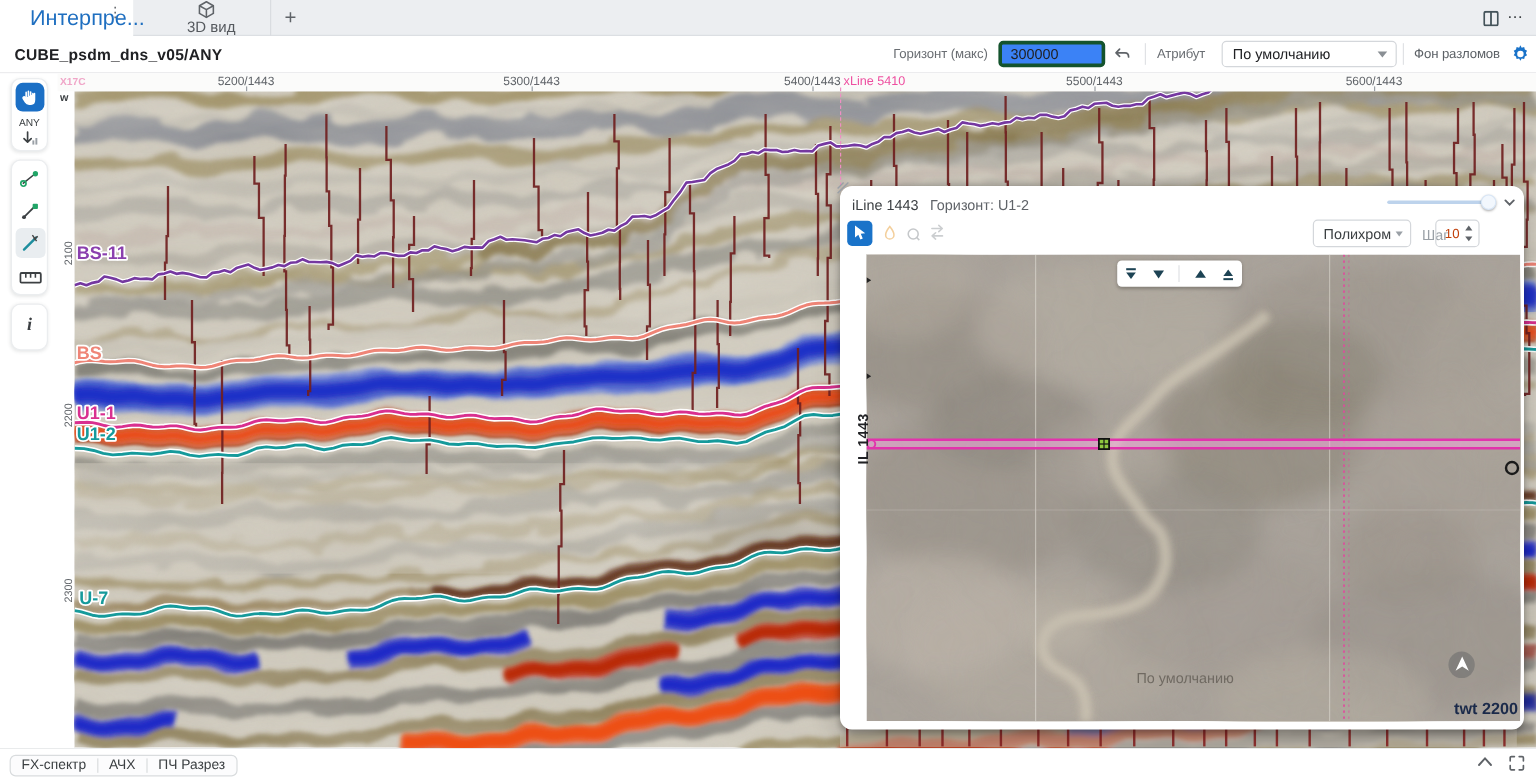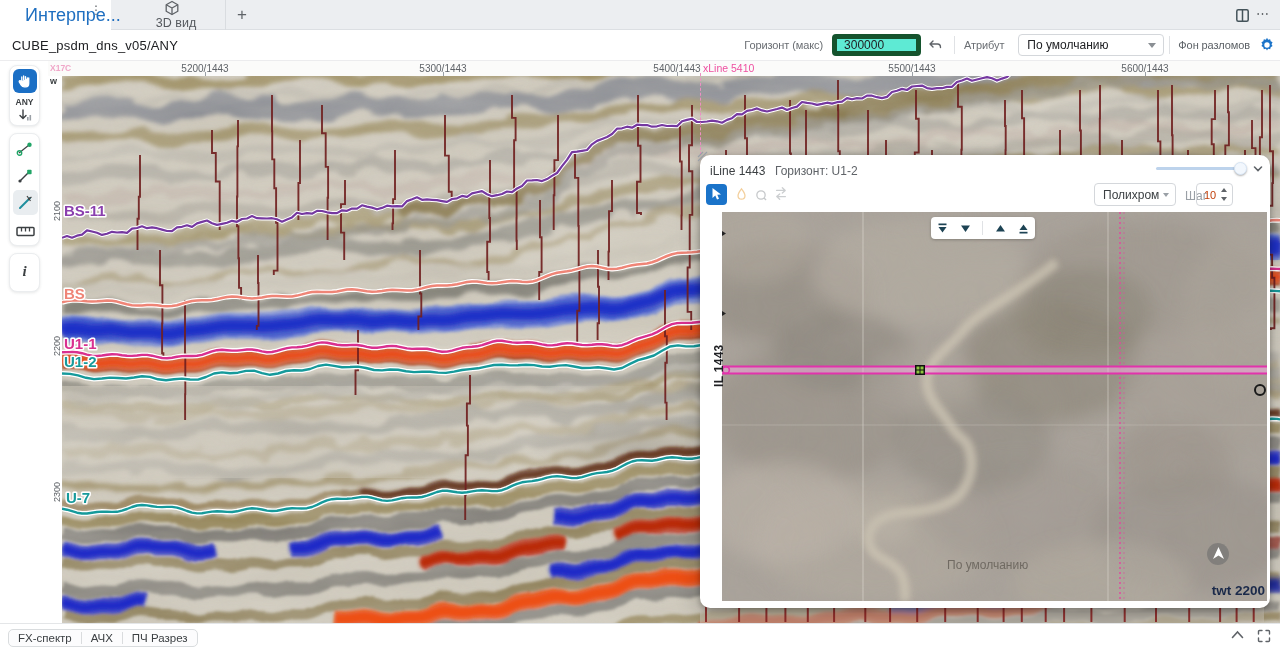--- a/index.html
+++ b/index.html
@@ -16,25 +16,25 @@
   letter-spacing:0; line-height:4.6px; text-align:center; }
 .tab2 { position:absolute; left:111px; top:0; width:115px; height:30px; display:flex; align-items:center;
   padding-left:8px; border-right:1px solid #d9dce0; color:#55595e; font-size:12.5px;flex-direction:column; }
 .tab2 .t { margin-left:8px; }
 .plus { position:absolute; left:230px; top:3px; width:24px; height:24px; color:#5f6368; font-size:17px;
   text-align:center; line-height:23px; font-weight:400; }
 
 
 .row2 { position:absolute; left:0; top:30px; width:1280px; height:31px; background:#fff;
   border-bottom:1px solid #ececee; }
-.cube-title { position:absolute; left:12px; top:38px; font-size:13px; color:#202124; font-weight:400; letter-spacing:0.2px; }
+.cube-title { position:absolute; left:12px; top:38px; font-size:13px; color:#202124; font-weight:700; letter-spacing:0.2px; }
 .r2right { position:absolute; right:4px; top:34px; height:22px; display:flex; align-items:center; }
 .lbl { color:#6a6e73; font-size:11px; letter-spacing:-0.1px; }
-.inp { width:89px; height:22px; border:5px solid #14532d; border-radius:4px; font-size:12px; color:#202124;
-  padding-left:7px; display:flex; align-items:center; background:#5eead4; }
+.inp { width:89px; height:22px; border:3px solid #14532d; border-radius:4px; font-size:12px; color:#202124;
+  padding-left:7px; display:flex; align-items:center; background:#3b82f6; }
 .sel { height:22px; border:1px solid #d4d7db; border-radius:4px; font-size:12px; color:#202124;
   padding:0 22px 0 8px; display:flex; align-items:center; background:#fff; position:relative; }
 .sel .car { position:absolute; right:7px; top:8px; width:0; height:0; border-left:4px solid transparent;
   border-right:4px solid transparent; border-top:5px solid #8a8f94; }
 .vdiv { width:1px; height:18px; background:#e0e2e5; }
 
 
 .ruler { position:absolute; left:48px; top:61px; width:1232px; height:15px; background:#fbfbfa; }
 .rlab { position:absolute; top:3px; font-size:10px; color:#5f6368; transform:translateX(-50%); }
 .rtick { position:absolute; bottom:0px; width:1px; height:4px; background:#9aa0a6; }
@@ -398,21 +398,21 @@
 
 <div class="card" style="top:65px; height:61px;">
   <div class="handbtn">
     <svg class="icn" style="margin-top:4px;" width="16" height="16" viewBox="0 0 24 24">
       <g fill="none" stroke="#fff" stroke-width="2" stroke-linecap="round" stroke-linejoin="round">
       <path d="M7.2 11.5 V6 M10 10.5 V4.5 M12.8 10.5 V5.5 M15.6 11.5 V7.5"></path>
       <path d="M7.2 12 V14 L5.8 12.2 q-1-1.2-2-.4 -.9 .8-.2 2l2.8 4.4 q1.6 2.6 4.6 2.6 h2.2 q4.4 0 4.4-5.5 V7.5 M7.2 13.5 q2 1.5 4 1.2" fill="#fff"></path>
       </g>
     </svg>
   </div>
-  <div style="position:absolute; left:0; top:31px; width:100%; text-align:center; font-size:8.5px; font-weight:bold; color:#3c4043;">ANY</div>
+  <div style="position:absolute; left:0; top:31px; width:100%; text-align:center; font-size:8.5px; font-weight:normal; color:#3c4043;">ANY</div>
   <svg class="icn" style="position:absolute; left:8px; top:43px;" width="14" height="13" viewBox="0 0 14 13">
     <path d="M5 1 V9 M2 6.5 L5 9.5 L8 6.5" fill="none" stroke="#3c4043" stroke-width="1.4" stroke-linecap="round" stroke-linejoin="round"></path>
     <rect x="9" y="8" width="1.6" height="3.5" fill="#9aa0a6"></rect>
       <rect x="11.5" y="6" width="1.6" height="5.5" fill="#9aa0a6"></rect>
   </svg>
 </div>
 <div class="card" style="top:133px; height:113px;">
   <svg class="icn" style="margin-top:7px;" width="18" height="16" viewBox="0 0 18 16">
     <line x1="3" y1="12" x2="13" y2="4" stroke="#3c4043" stroke-width="1.3"></line>
     <circle cx="3.5" cy="12" r="2.2" fill="none" stroke="#21a567" stroke-width="1.4"></circle>

